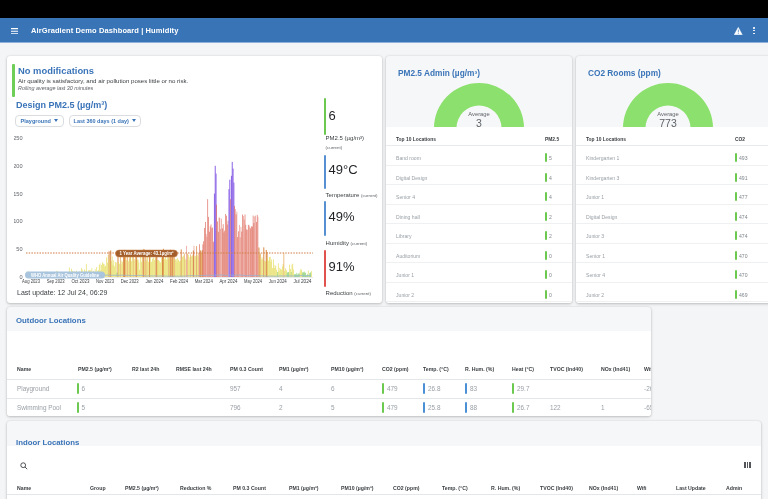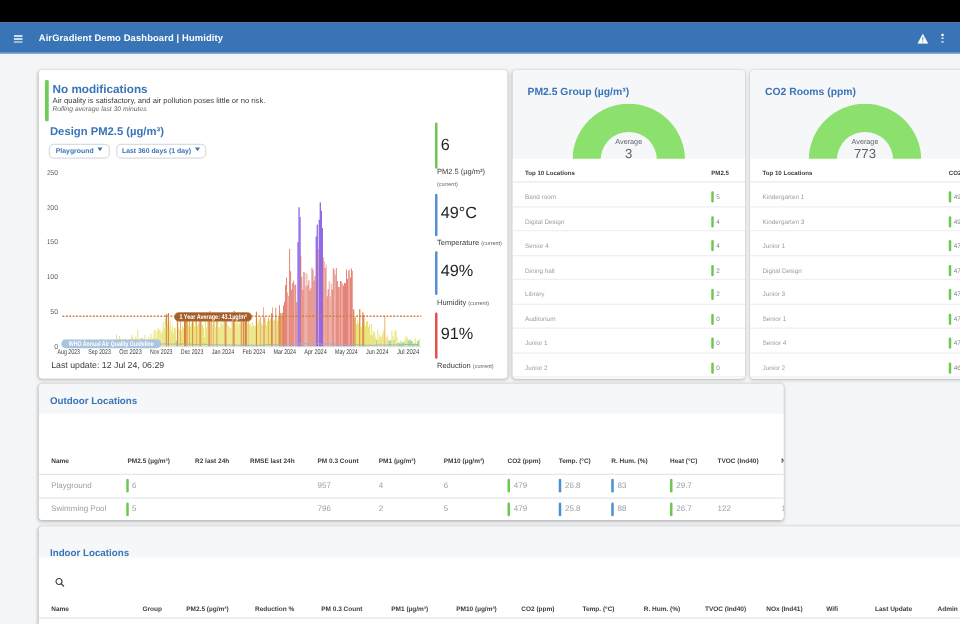--- a/index.html
+++ b/index.html
@@ -1,20 +1,20 @@
 <!DOCTYPE html>
 <html><head>
 <meta charset="utf-8">
 <style>
 * { margin:0; padding:0; box-sizing:border-box; }
 html,body { width:768px; height:499px; overflow:hidden; font-family:"Liberation Sans",sans-serif; background:#f4f5f6; }
 .blackbar { position:absolute; left:0; top:0; width:768px; height:18px; background:#000; }
 .navbar { position:absolute; left:0; top:18px; width:768px; height:25px; background:#3874b6; border-bottom:1px solid #8fb0da; }
 .nav-title { position:absolute; left:31px; top:7.5px; color:#fff; font-size:7.5px; font-weight:bold; letter-spacing:0.1px; }
-.card { position:absolute; background:#fff; border-radius:3px; box-shadow:0 1px 3px rgba(0,0,0,0.22), 0 0 2px rgba(0,0,0,0.1);margin-left:24px; }
+.card { position:absolute; background:#fff; border-radius:3px; box-shadow:0 1px 3px rgba(0,0,0,0.22), 0 0 2px rgba(0,0,0,0.1); }
 
 
 #leftcard { left:7px; top:56px; width:375px; height:247px; }
 .alertbar { position:absolute; left:5px; top:8px; width:2.5px; height:33px; background:#6fce57; border-radius:1px; }
 .alert-title { position:absolute; left:11px; top:9px; font-size:9.4px; font-weight:bold; color:#3a74b8; }
 .alert-body { position:absolute; left:11px; top:21px; font-size:6.1px; color:#3c4043; }
 .alert-note { position:absolute; left:11px; top:28.5px; font-size:5.4px; font-style:italic; color:#5f6368; }
 .chart-h { position:absolute; left:9px; top:43.5px; font-size:9px; font-weight:bold; color:#3a74b8; }
 .chip { position:absolute; top:59px; height:12px; border:1px solid #dadce0; border-radius:4px; background:#fff; color:#3a74b8; font-size:5.5px; font-weight:bold; line-height:10.5px; text-align:center; white-space:nowrap; }
 #chip1 { left:8px; width:49px; }
@@ -39,21 +39,21 @@
 .roomtable { position:absolute; left:0; top:71px; width:100%; height:176px; background:#fff; }
 .rt-head { position:absolute; top:0; left:0; right:0; height:19px; border-bottom:1px solid #e8eaed; }
 .rt-head .c1 { position:absolute; left:10px; top:10px; font-size:4.9px; font-weight:bold; color:#3c4043; }
 .rt-head .c2 { position:absolute; left:159px; top:10px; font-size:4.9px; font-weight:bold; color:#3c4043; }
 .rt-row { position:absolute; left:0; right:0; height:19.5px; border-bottom:1px solid #eef0f1; }
 .rt-row .nm { position:absolute; left:10px; top:9.3px; font-size:5.1px; color:#9aa0a6; }
 .rt-row .vb { position:absolute; left:159px; top:7px; width:2px; height:9px; background:#6cc94f; border-radius:1px; }
 .rt-row .vv { position:absolute; left:163px; top:9.3px; font-size:5.1px; color:#80868b; }
 
 
-#outcard { left:7px; top:307px; width:596px; height:109px; background:#f6f7f8; overflow:hidden; }
+#outcard { left:7px; top:307px; width:644px; height:109px; background:#f6f7f8; overflow:hidden; }
 #incard { left:7px; top:421px; width:754px; height:90px; background:#f6f7f8; overflow:hidden; }
 .sec-title { position:absolute; left:9px; font-size:7.8px; font-weight:bold; color:#3a74b8; }
 .sec-white { position:absolute; left:0; right:0; bottom:0; background:#fff; }
 .th { position:absolute; font-size:5.2px; font-weight:bold; color:#3c4043; white-space:nowrap; }
 .td { position:absolute; font-size:6.4px; color:#9aa0a6; white-space:nowrap; }
 .tbar { position:absolute; width:2px; height:10.5px; border-radius:1px; }
 .hline { position:absolute; left:0; right:0; height:1px; background:#e4e7e9; }
 .dots3 { position:absolute; width:2px; }
 .dots3 b { display:block; width:1.6px; height:1.6px; border-radius:50%; background:#5f6368; margin-bottom:1.2px; }
 .colicon { position:absolute; display:flex; gap:0.7px; }
@@ -480,21 +480,21 @@
     <div class="mbar" style="top:145px;height:35px;background:#568fd2"></div>
     <div class="mval" style="top:153px">49%</div>
     <div class="mlab" style="left:5.6px;top:184px">Humidity <span class="mcur">(current)</span></div>
     <div class="mbar" style="top:194px;height:37px;background:#e0524e"></div>
     <div class="mval" style="top:203px">91%</div>
     <div class="mlab" style="left:5.6px;top:234px">Reduction <span class="mcur">(current)</span></div>
   </div>
 </div>
 
 <div class="card" id="pmcard">
-  <div class="room-title">PM2.5 Group (µg/m³)</div>
+  <div class="room-title">PM2.5 Admin (µg/m³)</div>
   <div class="gauge" style="left:48px">
     <svg width="90" height="45" viewBox="0 0 90 45">
         <path d="M0 45 A45 45 0 0 1 90 45 L67.5 45 A22.5 22.5 0 0 0 22.5 45 Z" fill="#8ce06e"></path>
       </svg>
   </div>
   <div class="avg-lab" style="left:48px">Average</div>
   <div class="avg-num" style="left:48px">3</div>
   <div class="roomtable">
     <div class="rt-head">
         <span class="c1">Top 10 Locations</span>

